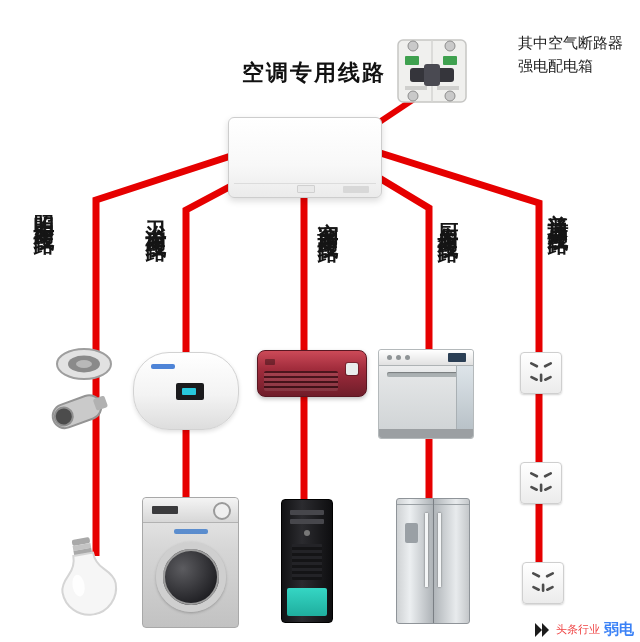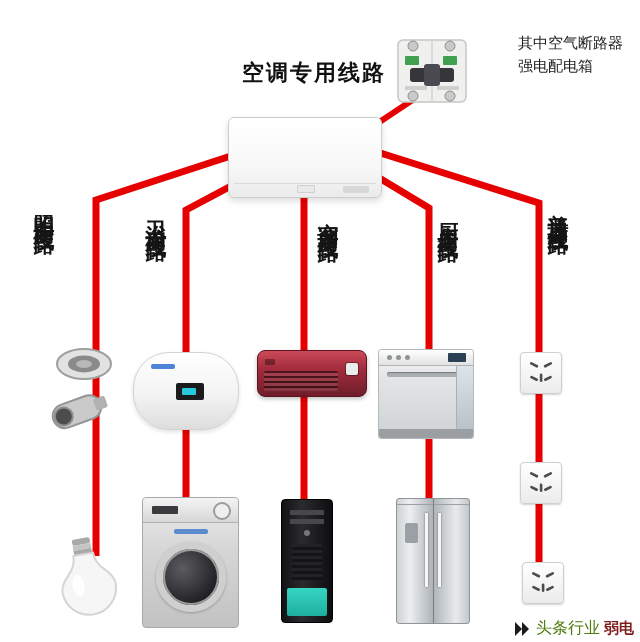--- a/index.html
+++ b/index.html
@@ -93,22 +93,22 @@
   .fr-handle-r{position:absolute;left:calc(50% + 5px);top:14px;width:3px;height:74px;background:#f4f6f7;
     box-shadow:0 0 2px rgba(0,0,0,.55);}
   .fr-disp{position:absolute;left:8px;top:24px;width:13px;height:20px;background:#9aa0a5;border-radius:2px;}
   .fr-topline{position:absolute;left:0;right:0;top:5px;height:1px;background:#9aa0a4;}
   
   .socket{position:absolute;width:40px;height:40px;background:linear-gradient(180deg,#ffffff,#ebebeb);
     border:1px solid #cfcfcf;border-radius:4px;box-shadow:0 1px 2px rgba(0,0,0,.18);}
   .sk1{left:520px;top:352px;} .sk2{left:520px;top:462px;} .sk3{left:522px;top:562px;}
   
   .watermark{position:absolute;right:6px;bottom:3px;display:flex;align-items:center;gap:4px;}
-  .wmk-src{font-size:16px;color:#4d7c0f;}
-  .wmk-name{font-size:15px;font-weight:700;color:#7f1d1d;}
+  .wmk-src{font-size:11px;color:#ef4444;}
+  .wmk-name{font-size:15px;font-weight:700;color:#3b82f6;}
 </style>
 </head>
 <body>
 
 <div id="canvas">
 
   <svg class="wires" viewBox="0 0 640 642">
     <polyline points="372,127 414,99" fill="none" stroke-width="6" stroke="#e60000"></polyline>
     <polyline points="240,153 96,200 96,556" fill="none" stroke-width="7" stroke="#e60000"></polyline>
     <polyline points="248,177 186,210 186,516" fill="none" stroke-width="7" stroke="#e60000"></polyline>

